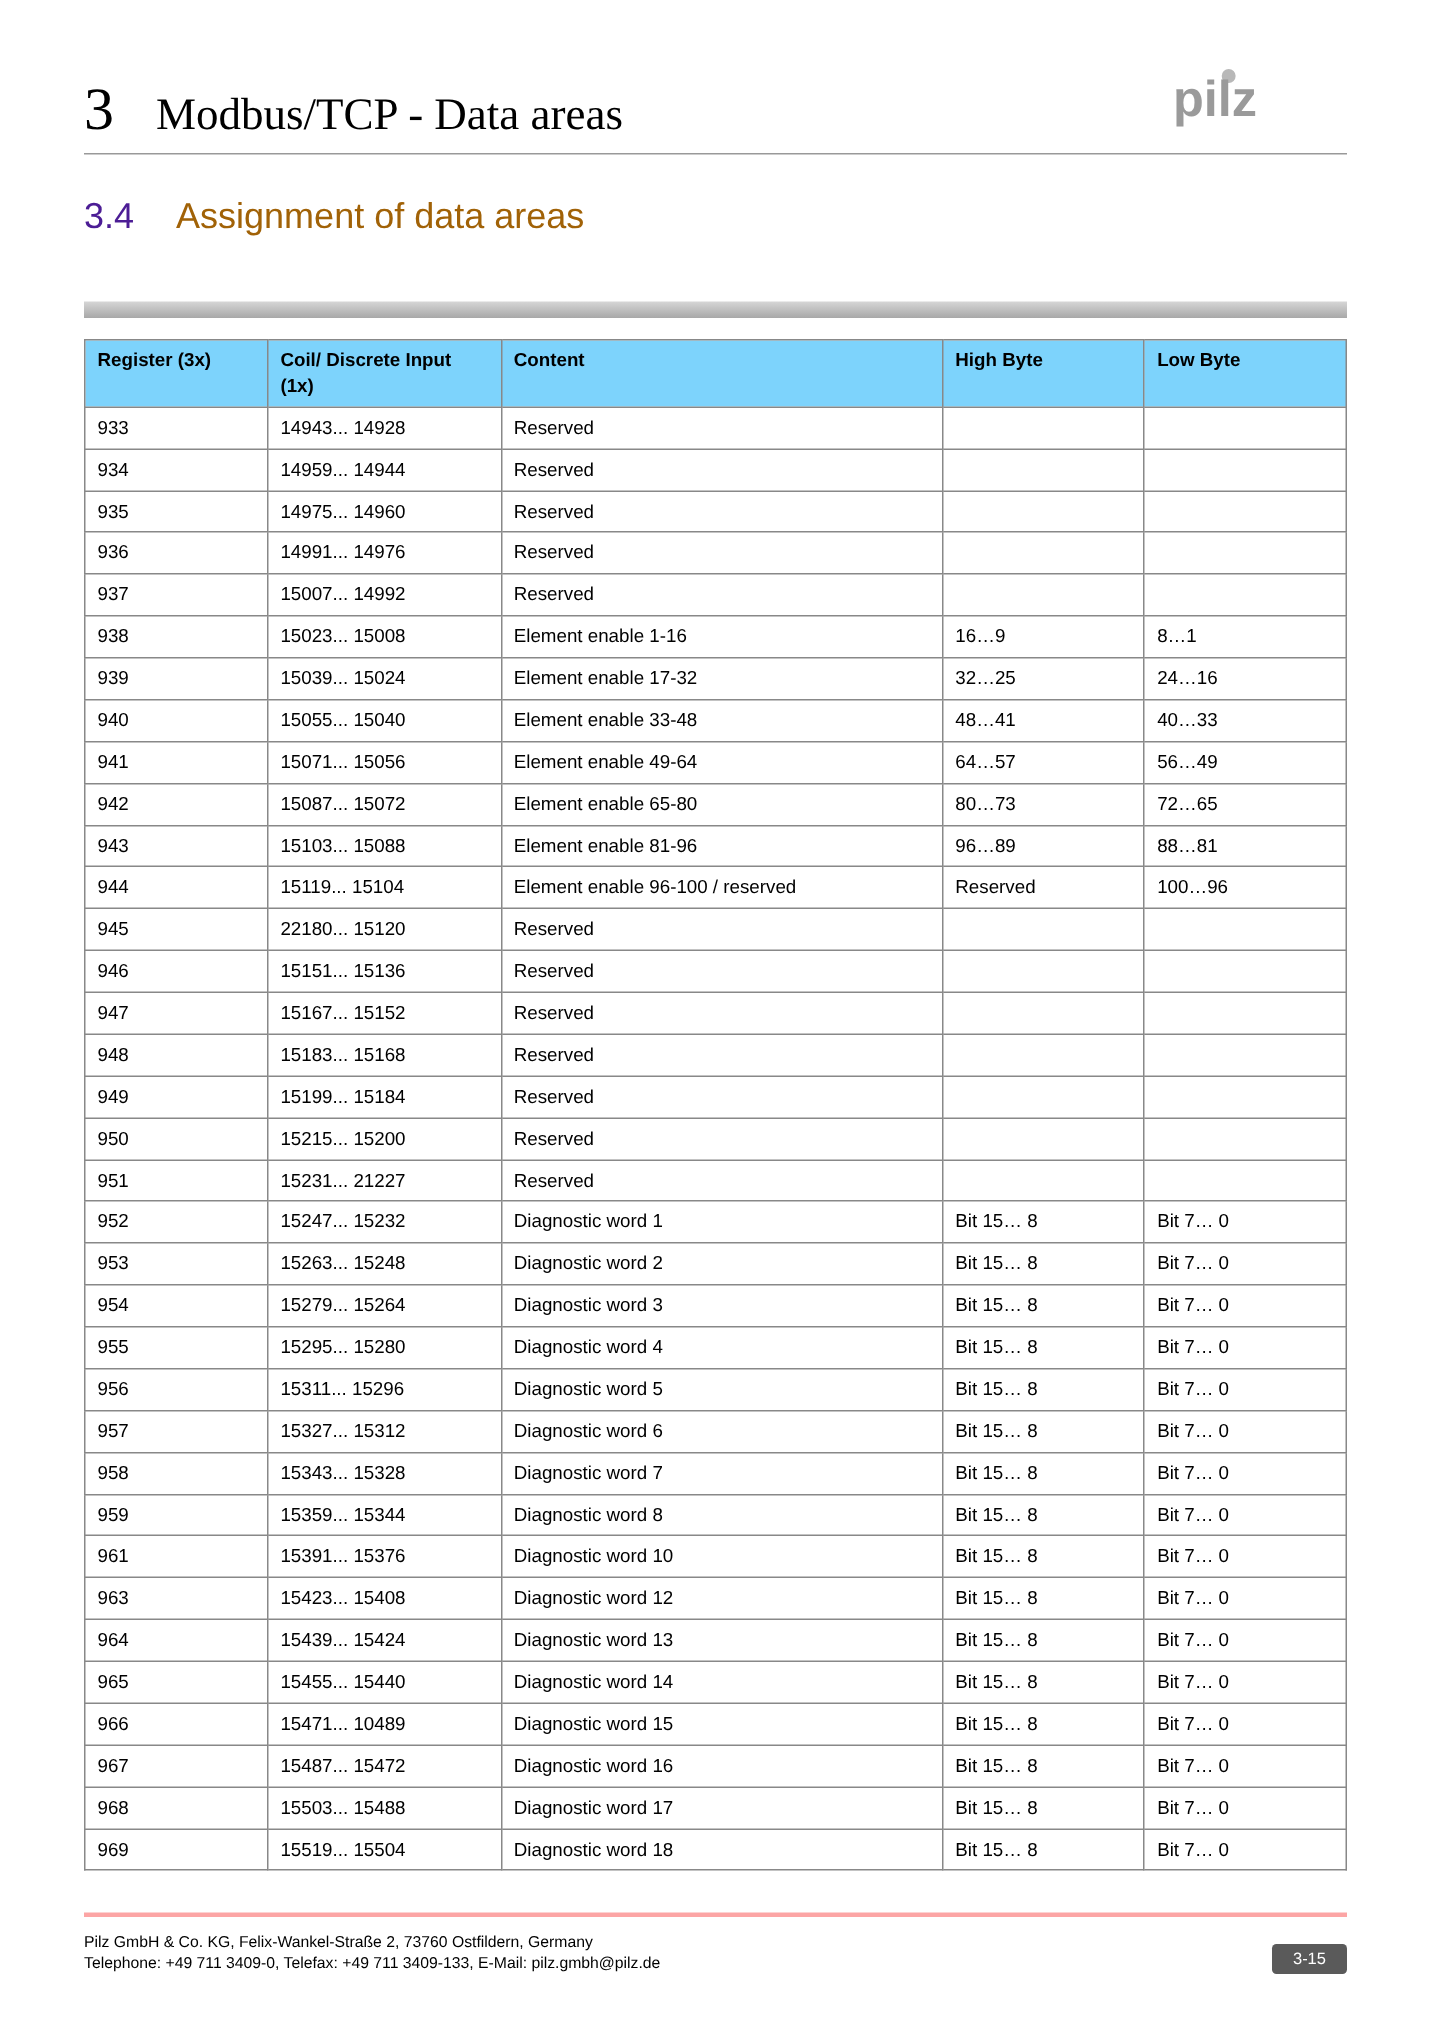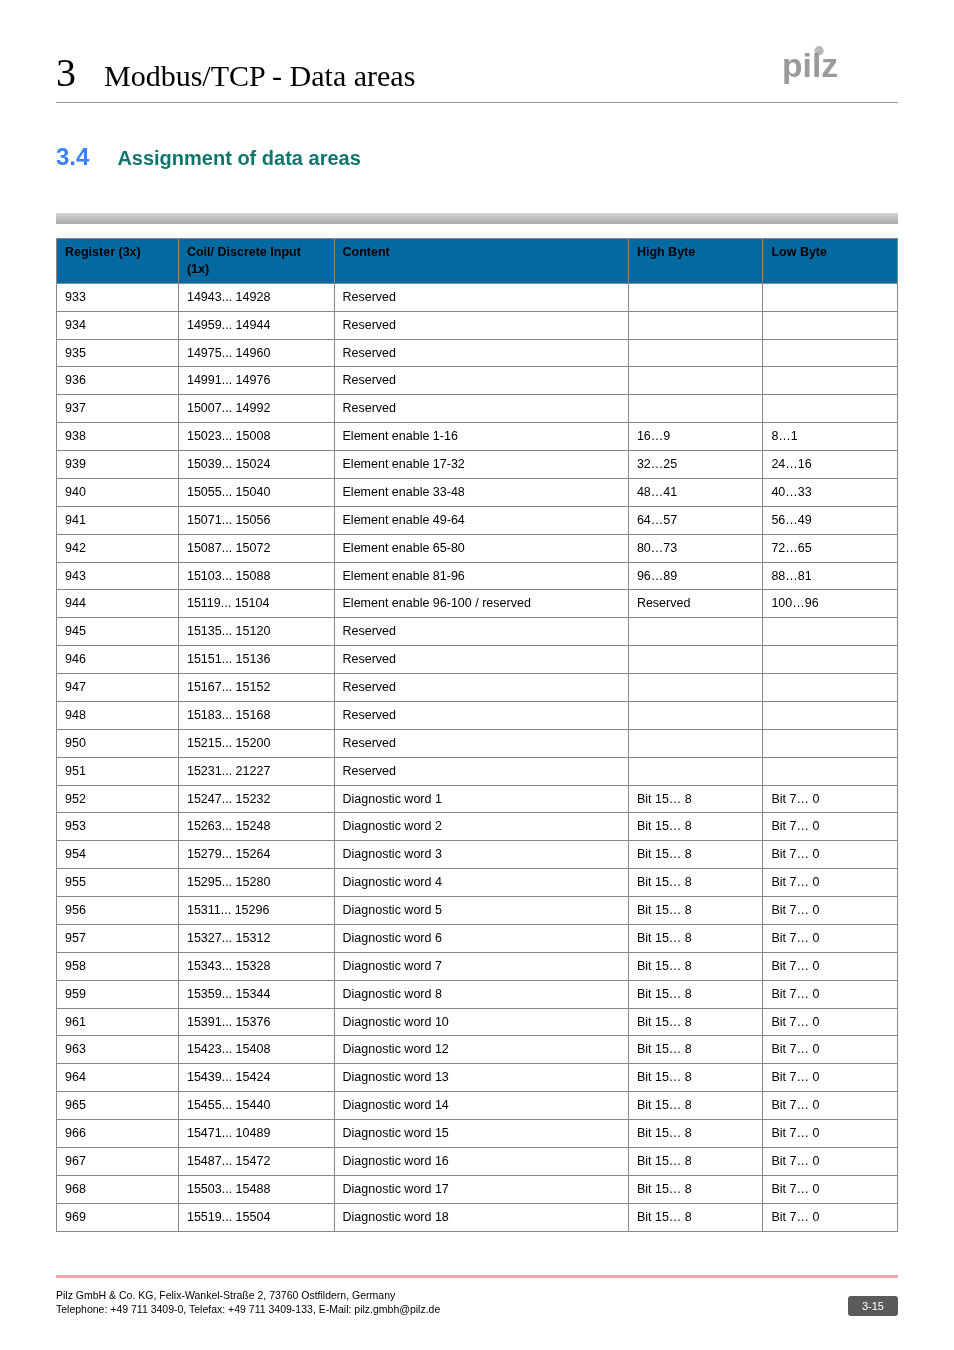--- a/index.html
+++ b/index.html
@@ -16,35 +16,35 @@
       align-items: baseline;
       justify-content: space-between;
       margin-bottom: 6px;
     }
     .header-left { display: flex; align-items: baseline; gap: 28px; }
     .chap-num { font-size: 40px; font-family: Georgia, 'Times New Roman', serif; font-weight: 400; color: #000; }
     .chap-title { font-size: 30px; font-family: Georgia, 'Times New Roman', serif; font-weight: 400; color: #000000; }
     .logo-svg { width: 116px; height: 44px; }
     .hr-thin { border: none; border-top: 1px solid #999; margin-bottom: 28px; }
     .sec-row { display: flex; align-items: baseline; gap: 28px; margin-bottom: 42px; }
-    .sec-num { font-size: 24px; font-weight: 700; color: #3b82f6; margin-top: 12px; }
-    .sec-title { font-size: 20px; font-weight: 700; color: #0f766e; }
+    .sec-num { font-size: 24px; font-weight: 400; color: #4c1d95; }
+    .sec-title { font-size: 24px; font-weight: 400; color: #a16207; }
     .bar-wrap { margin-bottom: 14px; }
     .bar { height: 11px; background: linear-gradient(to bottom, #d6d6d6, #a8a8a8); }
     table { width: 100%; border-collapse: collapse; table-layout: fixed; }
     th, td {
       border: 1px solid #888;
       padding: 5px 8px;
       font-size: 12.5px;
       color: #000;
       text-align: left;
       vertical-align: top;
       line-height: 1.35;
     }
-    th { background: #0369a1; font-weight: 700; }
+    th { background: #7dd3fc; font-weight: 700; }
     .col-reg { width: 14.5%; }
     .col-coil { width: 18.5%; }
     .col-content { width: 35%; }
     .col-high { width: 16%; }
     .col-low { width: 16%; }
     .footer {
       position: absolute;
       bottom: 34px;
       left: 56px;
       right: 56px;
@@ -185,21 +185,21 @@
       </tr>
       <tr>
         <td>944</td>
         <td>15119... 15104</td>
         <td>Element enable 96-100 / reserved</td>
         <td>Reserved</td>
         <td>100…96</td>
       </tr>
       <tr>
         <td>945</td>
-        <td>15135... 15120</td>
+        <td>22180... 15120</td>
         <td>Reserved</td>
         <td></td>
         <td></td>
       </tr>
       <tr>
         <td>946</td>
         <td>15151... 15136</td>
         <td>Reserved</td>
         <td></td>
         <td></td>
@@ -207,20 +207,27 @@
       <tr>
         <td>947</td>
         <td>15167... 15152</td>
         <td>Reserved</td>
         <td></td>
         <td></td>
       </tr>
       <tr>
         <td>948</td>
         <td>15183... 15168</td>
+        <td>Reserved</td>
+        <td></td>
+        <td></td>
+      </tr>
+      <tr>
+        <td>949</td>
+        <td>15199... 15184</td>
         <td>Reserved</td>
         <td></td>
         <td></td>
       </tr>
       <tr>
         <td>950</td>
         <td>15215... 15200</td>
         <td>Reserved</td>
         <td></td>
         <td></td>

